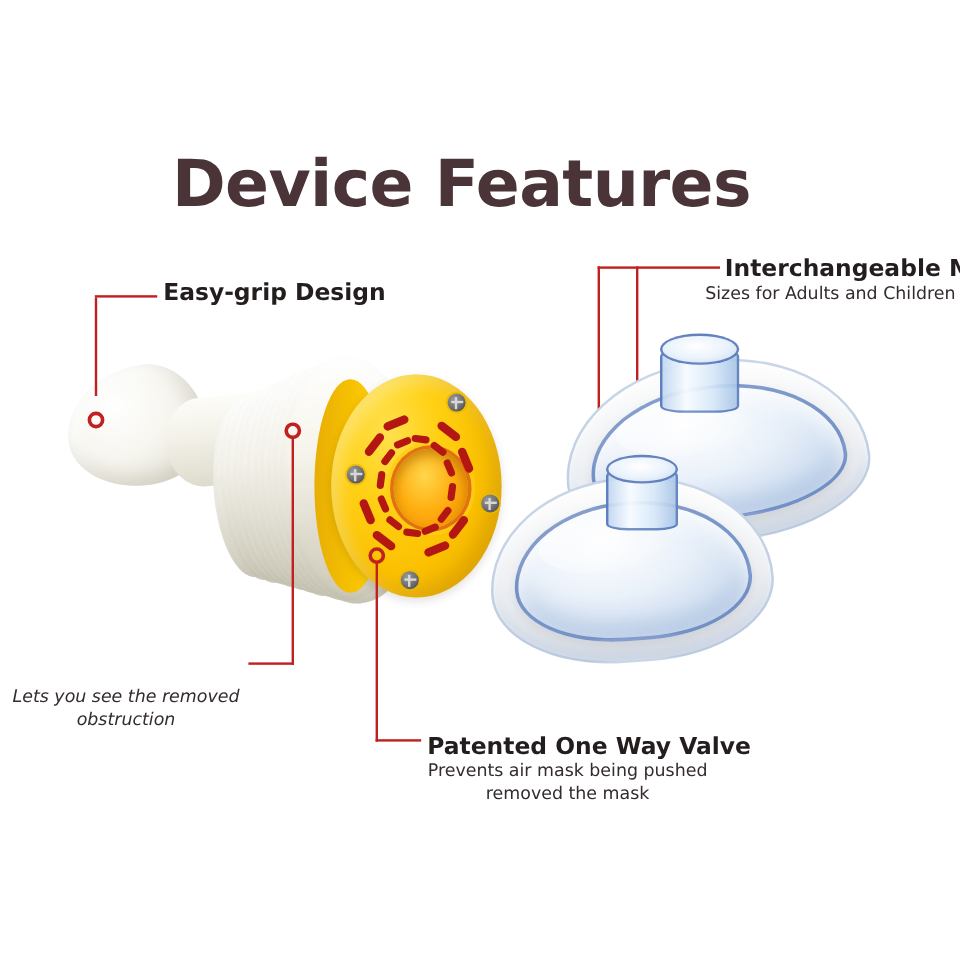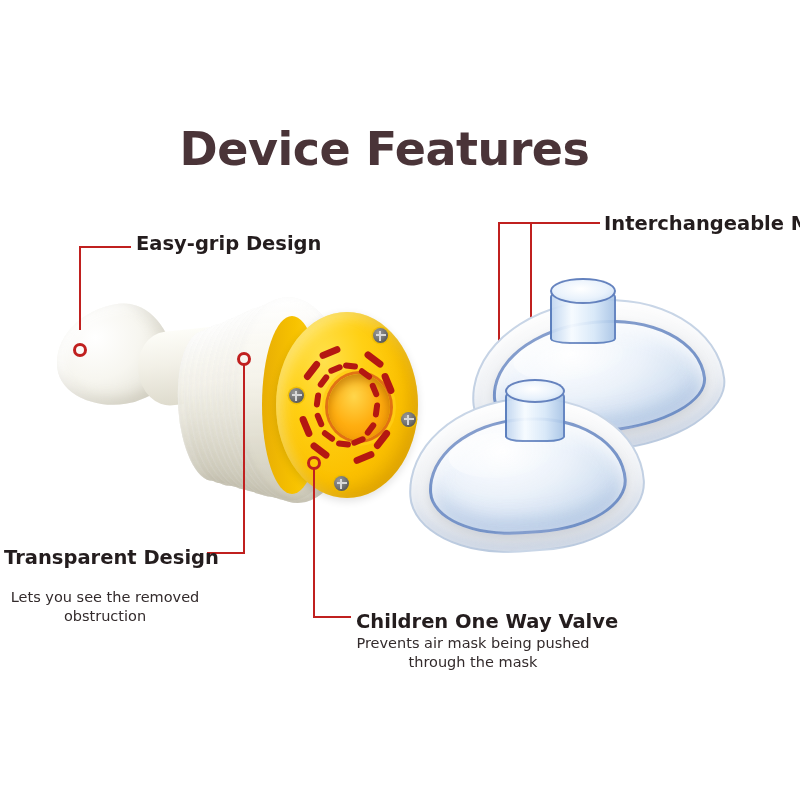--- a/index.html
+++ b/index.html
@@ -16,21 +16,21 @@
     font-family: "Liberation Sans", sans-serif;
   }
 
   
   #title {
     position: absolute;
     left: 0;
     top: 122px;
     width: 769px;
     text-align: center;
-    font-size: 46px;
+    font-size: 54px;
     font-weight: bold;
     letter-spacing: -0.5px;
     color: #4a3438;
     font-family: "DejaVu Sans", sans-serif;
   }
 
   
   .callout-title {
     position: absolute;
     font-size: 19.5px;
@@ -45,21 +45,21 @@
     font-weight: normal;
     color: #332b2c;
     line-height: 1.28;
     font-family: "DejaVu Sans", sans-serif;
   }
 
   #lbl-handle      { left: 136px; top: 232px; }
   #lbl-mask        { left: 604px; top: 212px; }
   #sub-mask        { left: 584px; top: 236px; width: 216px; text-align: center; }
   #lbl-transp      { left: 4px;  top: 546px; }
-  #sub-transp      { left: 0px;  top: 588px; width: 210px; text-align: center; }
+  #sub-transp      { left: 0px;  top: 572px; width: 210px; text-align: center; font-style: italic; }
   #lbl-valve       { left: 356px; top: 610px; }
   #sub-valve       { left: 348px; top: 634px; width: 250px; text-align: center; }
 
   
   .lead {
     position: absolute;
     background: #c0201f;
   }
   .lead-h { height: 2px; }
   .lead-v { width: 2px; }
@@ -288,31 +288,31 @@
   <div class="lead lead-h" style="left:207px; top:552px; width:38px;"></div>
   <div class="ring" style="left:237px; top:352px;"></div>
 
   <div class="lead lead-v" style="left:313px; top:468px; height:150px;"></div>
   <div class="lead lead-h" style="left:313px; top:616px; width:38px;"></div>
   <div class="ring" style="left:307px; top:456px;"></div>
 
   <div class="callout-title" id="lbl-handle">Easy-grip Design</div>
 
   <div class="callout-title" id="lbl-mask">Interchangeable Mask</div>
-
-  <div class="callout-title" id="lbl-transp">Transparent Design</div>
+  <div class="callout-sub" id="sub-mask">Sizes for Adults and Children</div>
+
   <div class="callout-sub" id="sub-transp">
     <span>Lets you see the removed</span><br>
     <span>obstruction</span>
   </div>
 
-  <div class="callout-title" id="lbl-valve">Children One Way Valve</div>
+  <div class="callout-title" id="lbl-valve">Patented One Way Valve</div>
   <div class="callout-sub" id="sub-valve">
     <span>Prevents air mask being pushed</span><br>
-    <span>through the mask</span>
+    <span>removed the mask</span>
   </div>
 
 <div style="position: absolute; left: 470px; top: 300px; width: 250px; height: 148px; transform: rotate(-6deg);">
       <div class="mask-cushion" style="left: 0px; top: 0px; width: 250px; height: 148px; border-radius: 50% 50% 48% 48% / 62% 62% 40% 40%;"></div>
       <div class="mask-body" style="left: 21.25px; top: 21.25px; width: 207.5px; height: 105.5px; border-radius: 50% 50% 48% 48% / 62% 62% 40% 40%;"></div>
       <div class="mask-sheen" style="left: 45px; top: 32.56px; width: 110px; height: 44.4px; opacity: 0.7;"></div>
     </div>
     <div class="mask-port" style="left: 550px; top: 288px; width: 62px; height: 52px;"></div>
     <div class="port-top" style="left: 550px; top: 278.08px; width: 62px; height: 22.32px;"></div>
     <div style="position: absolute; left: 408px; top: 398px; width: 232px; height: 150px; transform: rotate(-4deg);">

